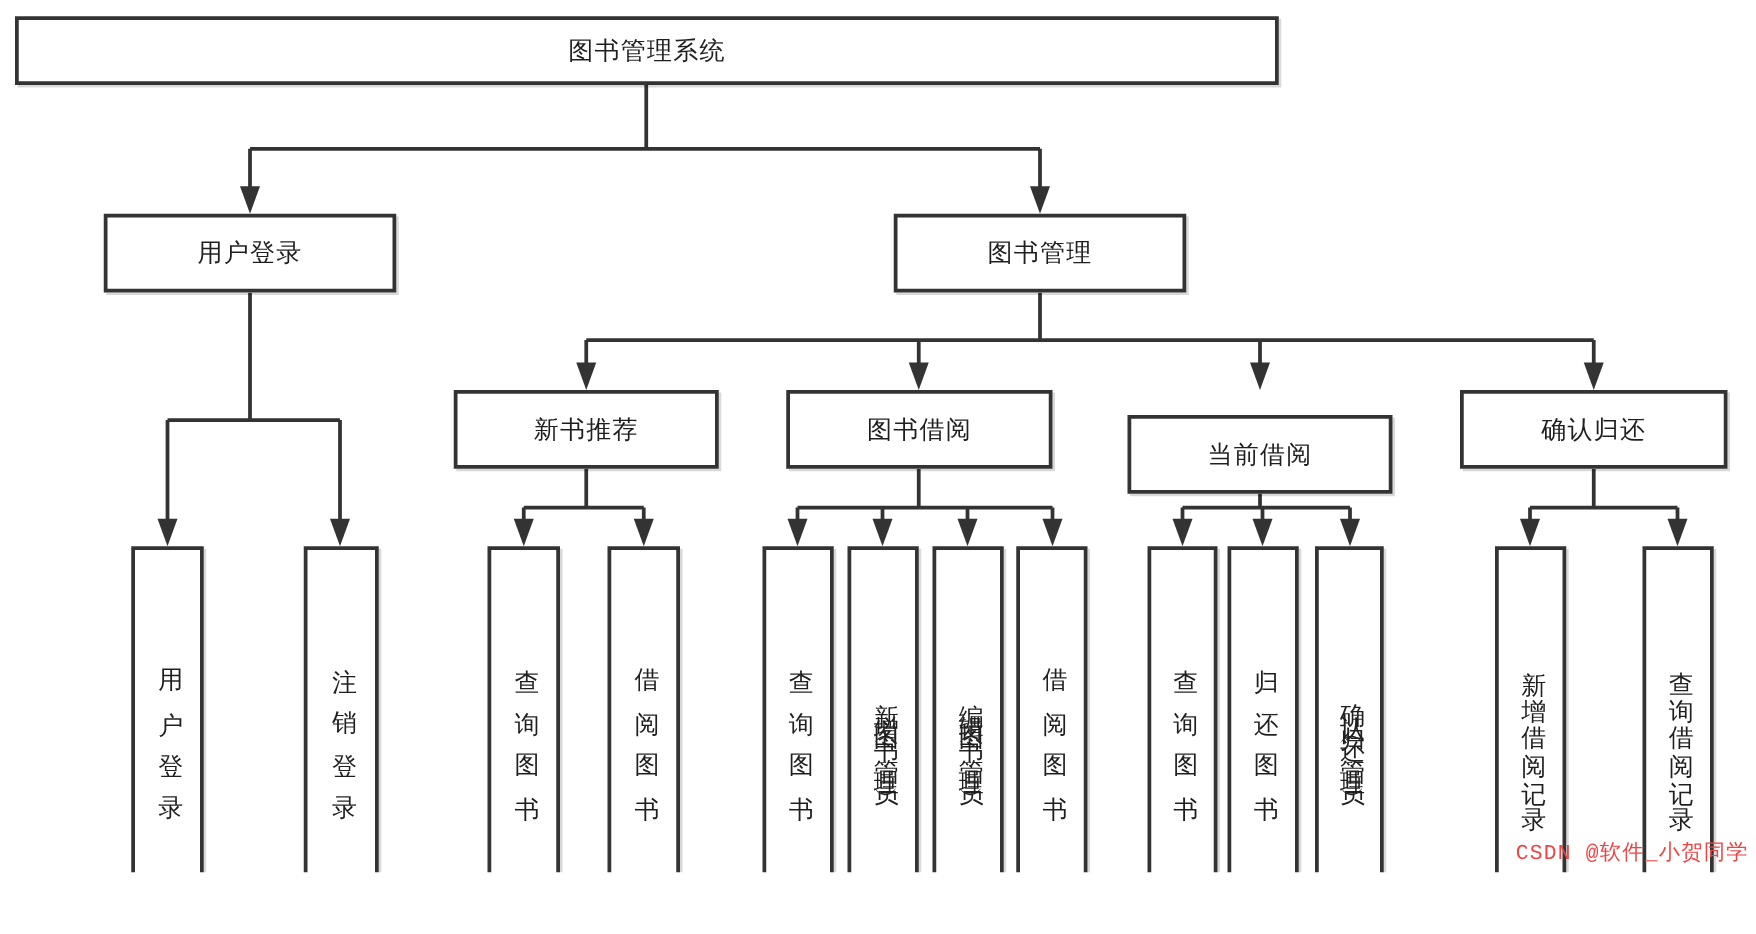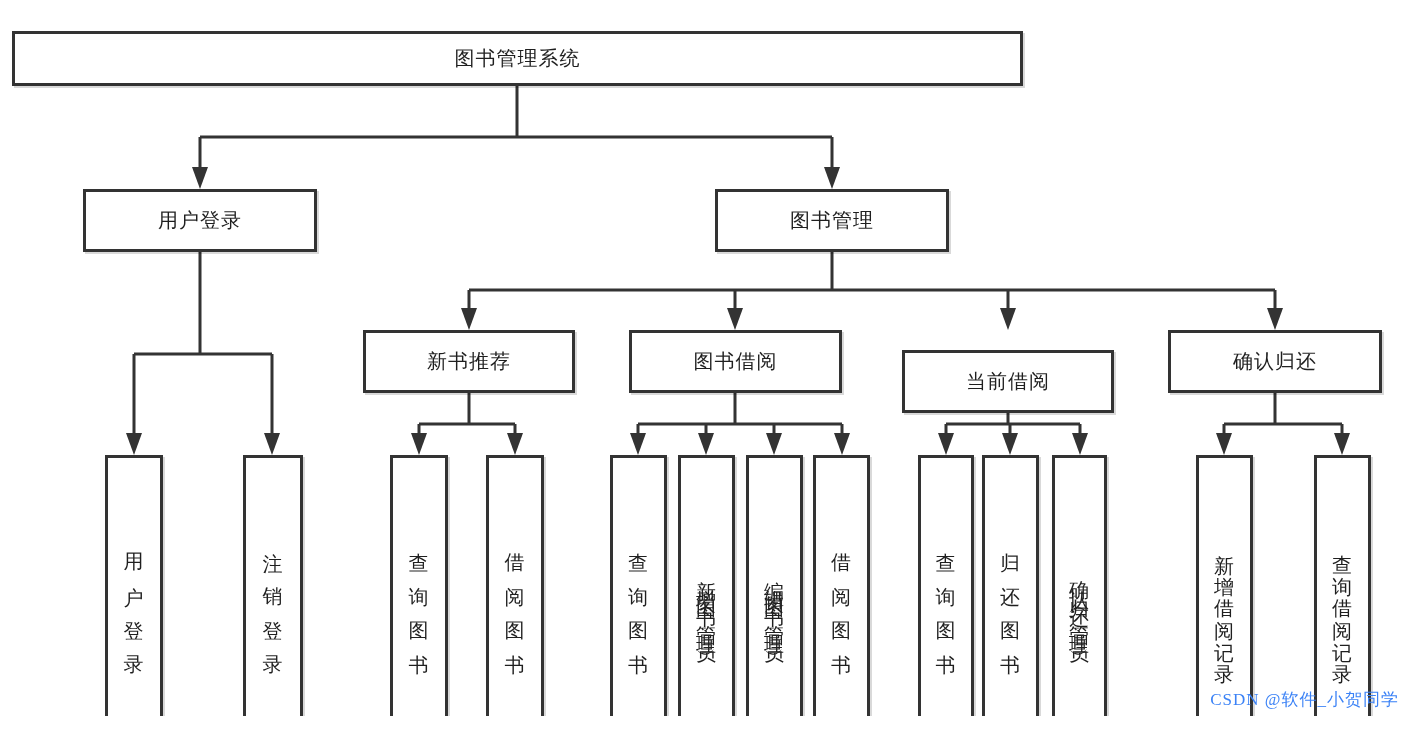--- a/index.html
+++ b/index.html
@@ -6,22 +6,21 @@
     margin: 0;
     padding: 0;
     background: #ffffff;
   }
   .stage {
     position: relative;
     width: 1405px;
     height: 698px;
     background: #ffffff;
     overflow: hidden;
-    font-family: Liberation Serif, serif;
-    margin-top: 18px;
+    font-family: Liberation Mono, monospace;
   }
   .connectors {
     position: absolute;
     left: 0;
     top: 0;
     pointer-events: none;
   }
   .box {
     position: absolute;
     box-sizing: border-box;
@@ -45,21 +44,21 @@
     line-height: 1;
   }
   .ls4 span { letter-spacing: 34px; }
   .ls6 span { letter-spacing: 22px; }
   .ls9 span { letter-spacing: 9px;  }
   .watermark {
     position: absolute;
     right: 6px;
     bottom: 5px;
     font-size: 17px;
-    color: #3b82f6;
+    color: #ef4444;
     letter-spacing: 1px;
   }
 </style>
 </head>
 <body>
 
 <div class="stage">
 
   <svg class="connectors" width="1405" height="747" viewBox="0 0 1405 747">
     <g stroke="#333333" stroke-width="3" fill="none">

